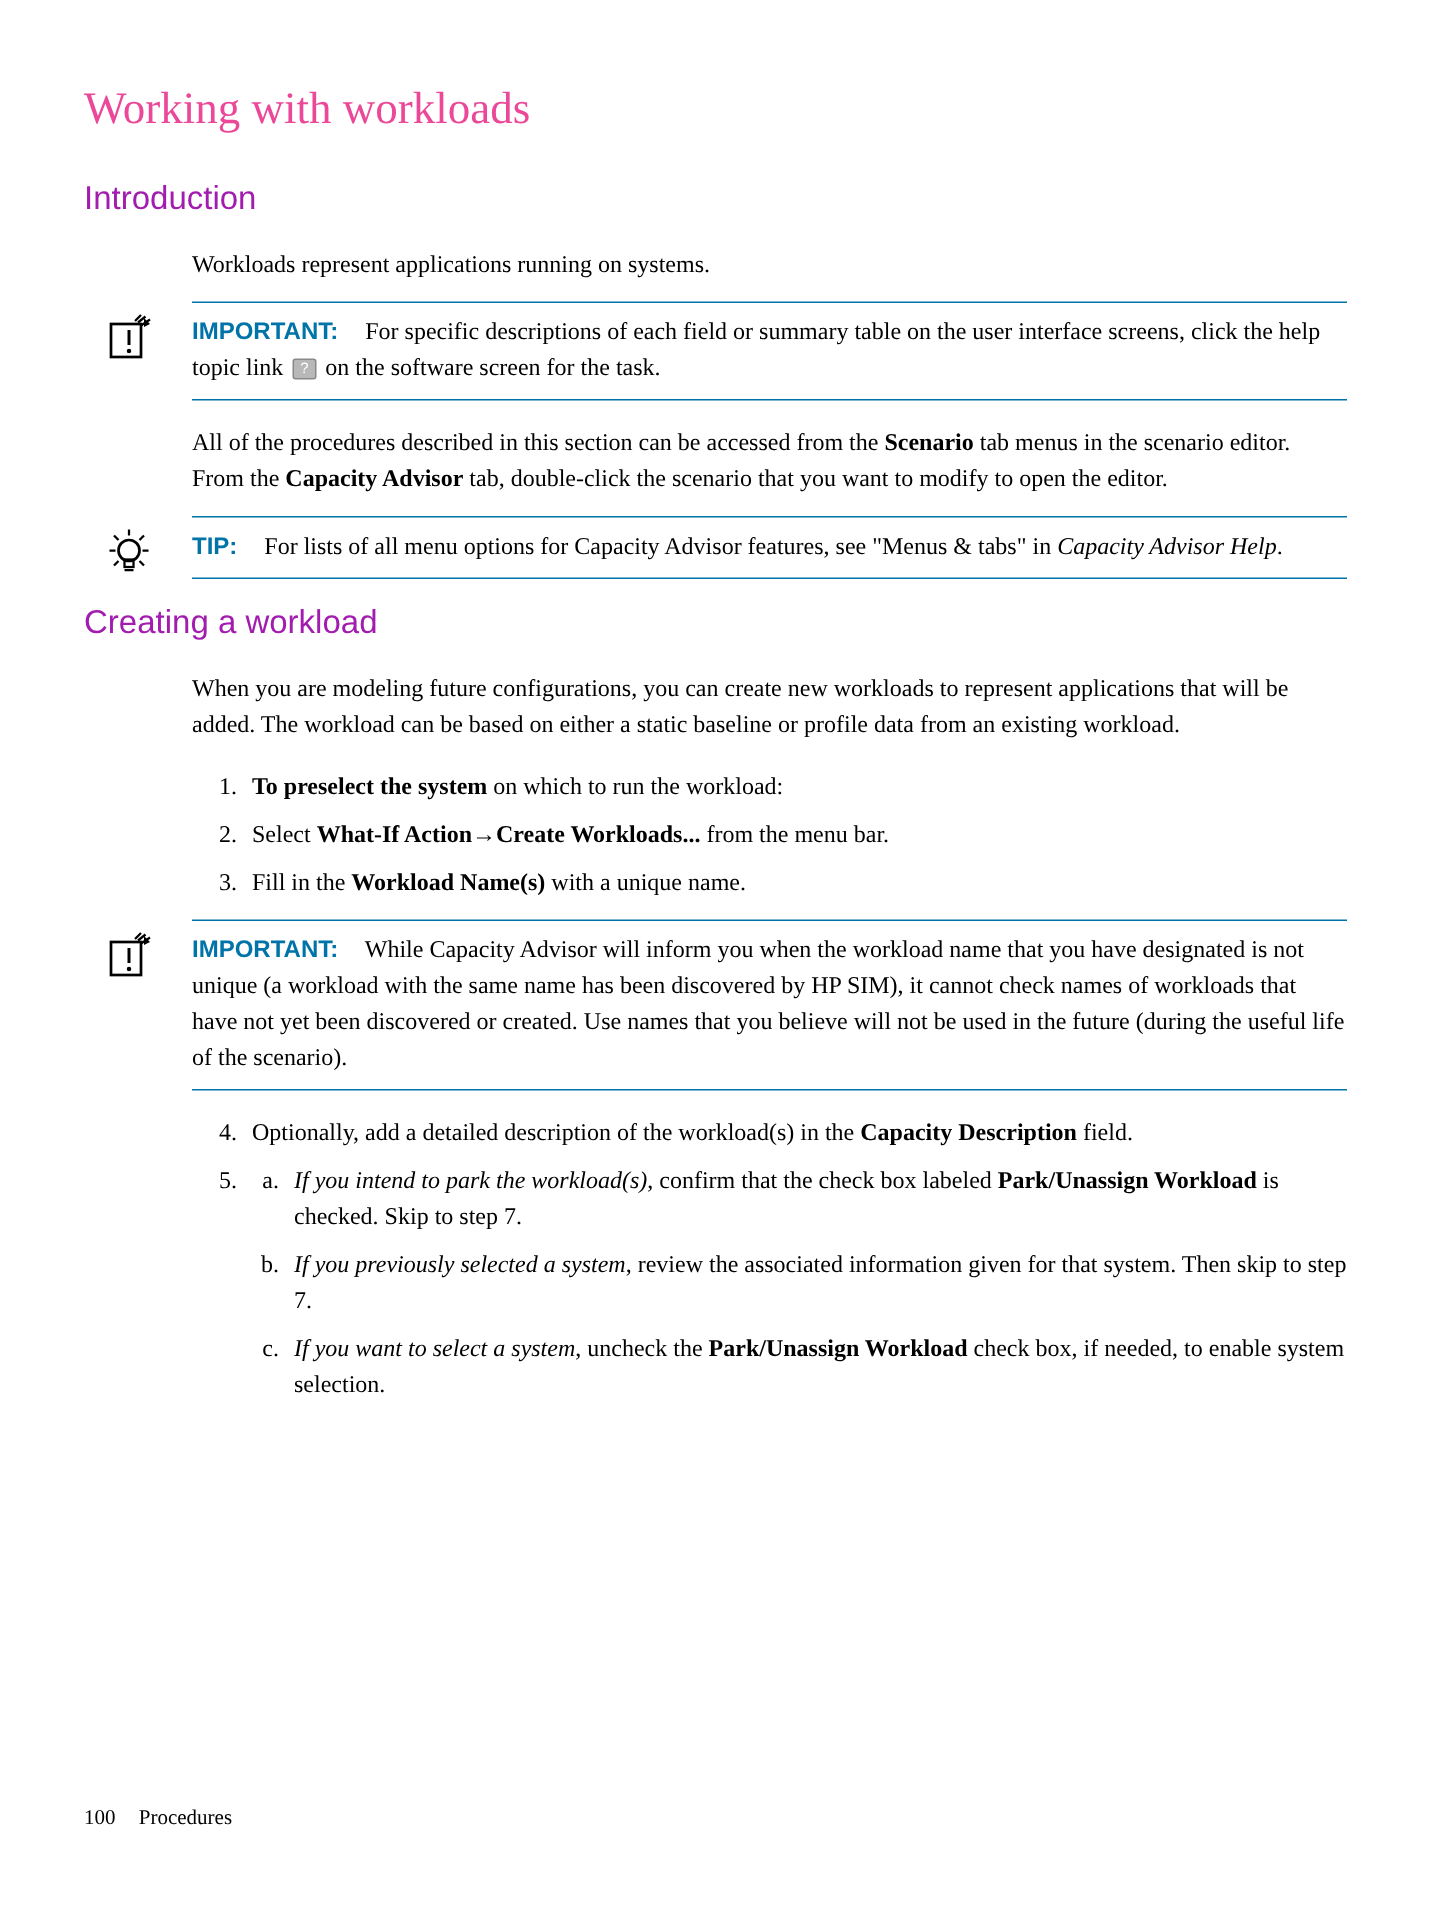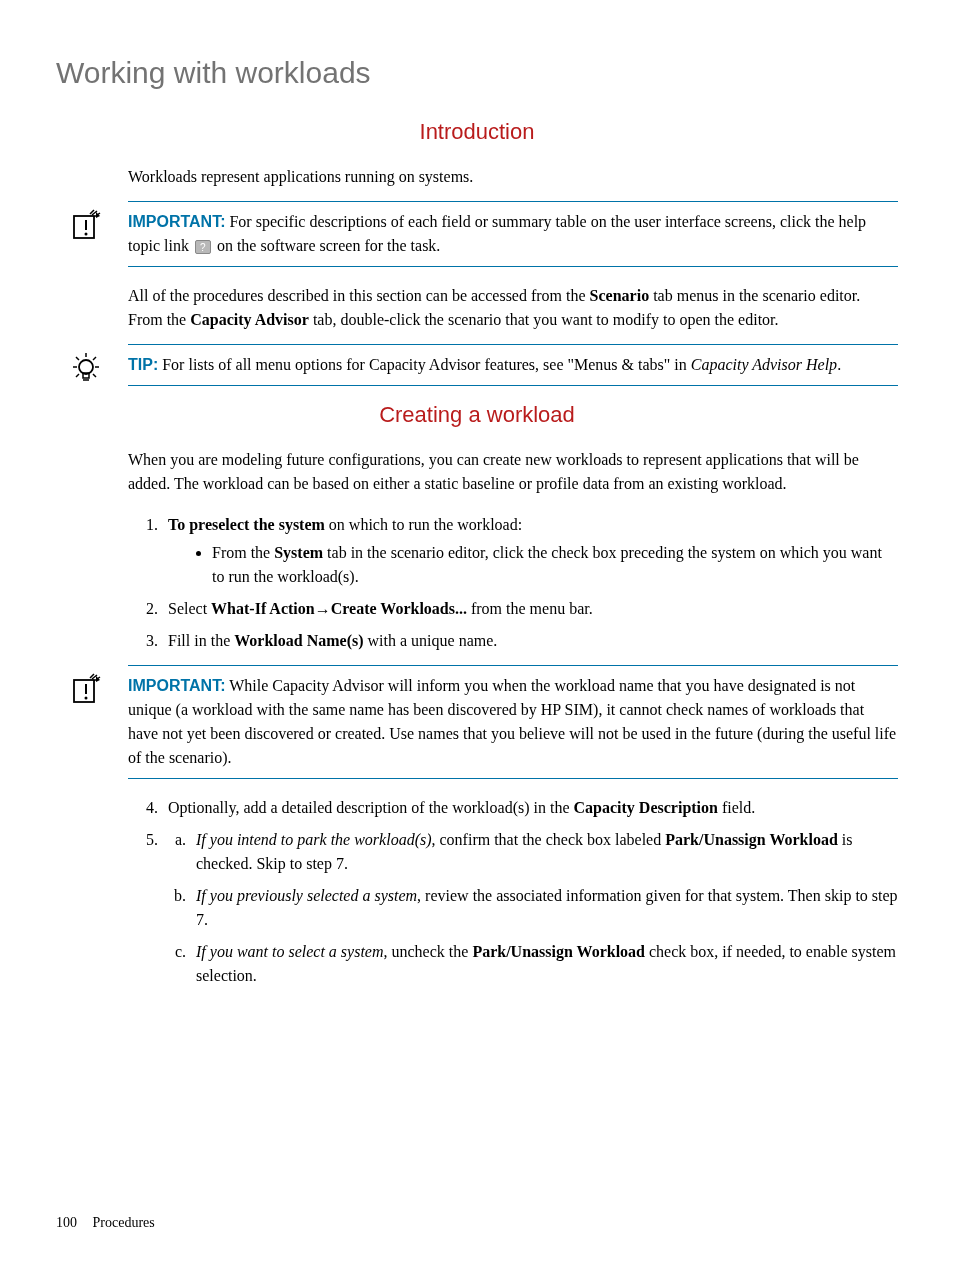--- a/index.html
+++ b/index.html
@@ -12,34 +12,33 @@
       font-size: 16px;
       line-height: 1.5;
       color: #000;
       background: #fff;
       width: 954px;
       height: 1271px;
       position: relative;
       padding: 50px 56px 40px 56px;
     }
     .h1 {
-      font-family: Liberation Sans, sans-serif;
+      font-family: Liberation Serif, serif;
       font-size: 30px;
       font-weight: normal;
-      color: #737373;
+      color: #ec4899;
       margin-bottom: 20px;
     }
     .h2 {
       font-family: 'Trebuchet MS', Arial, sans-serif;
       font-size: 22px;
       font-weight: normal;
-      color: #b91c1c;
+      color: #a21caf;
       margin-bottom: 10px;
       margin-top: 5px;
-      text-align: center;
     }
     .content-indent {
       margin-left: 72px;
       margin-top: 17px;
     }
     .para {
       margin-bottom: 10px;
     }
     .callout {
       border-top: 1px solid #0073a8;
@@ -53,20 +52,21 @@
       position: absolute;
       left: -58px;
       top: 6px;
       width: 32px;
       height: 32px;
     }
     .callout-label {
       font-family: 'Trebuchet MS', Arial, sans-serif;
       font-weight: bold;
       color: #0073a8;
+      margin-right: 14px;
     }
     .help-icon-inline {
       display: inline-block;
       width: 16px;
       height: 14px;
       background: #b8b8b8;
       border: 1px solid #888;
       border-radius: 2px;
       vertical-align: middle;
       position: relative;
@@ -107,21 +107,21 @@
     }
     ol.lettered > li {
       margin-bottom: 8px;
       padding-left: 6px;
     }
     .step-sub {
       margin-top: 6px;
     }
     .footer {
       position: absolute;
-      bottom: 38px;
+      bottom: 48px;
       left: 56px;
       font-size: 14px;
     }
     .footer-page {
       margin-right: 12px;
     }
     b, strong { font-weight: bold; }
     i, em { font-style: italic; }
     .arrow {
       font-family: Arial, sans-serif;
@@ -174,25 +174,20 @@
 </div>
 
 <h2 class="h2">Creating a workload</h2>
 
 <p class="para content-indent">When you are modeling future configurations, you can create new workloads to represent applications that will be added. The workload can be based on either a static baseline or profile data from an existing workload.</p>
 
 <div class="content-indent">
   <ol class="numbered">
     <li>
       <b>To preselect the system</b><span> on which to run the workload:</span>
-      <ul class="bulleted">
-        <li>
-          <span>From the </span><b>System</b><span> tab in the scenario editor, click the check box preceding the system on which you want to run the workload(s).</span>
-        </li>
-      </ul>
     </li>
     <li>
       <span>Select </span><b>What-If Action</b><span class="arrow">→</span><b>Create Workloads...</b><span> from the menu bar.</span>
     </li>
     <li>
       <span>Fill in the </span><b>Workload Name(s)</b><span> with a unique name.</span>
     </li>
   </ol>
 </div>
 

